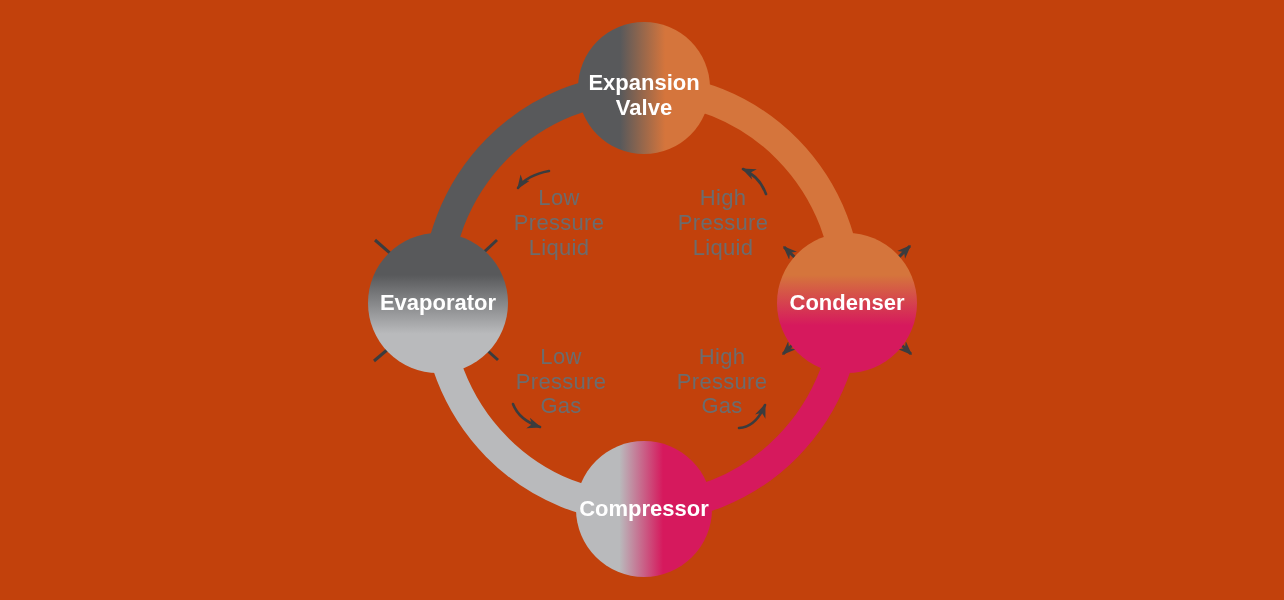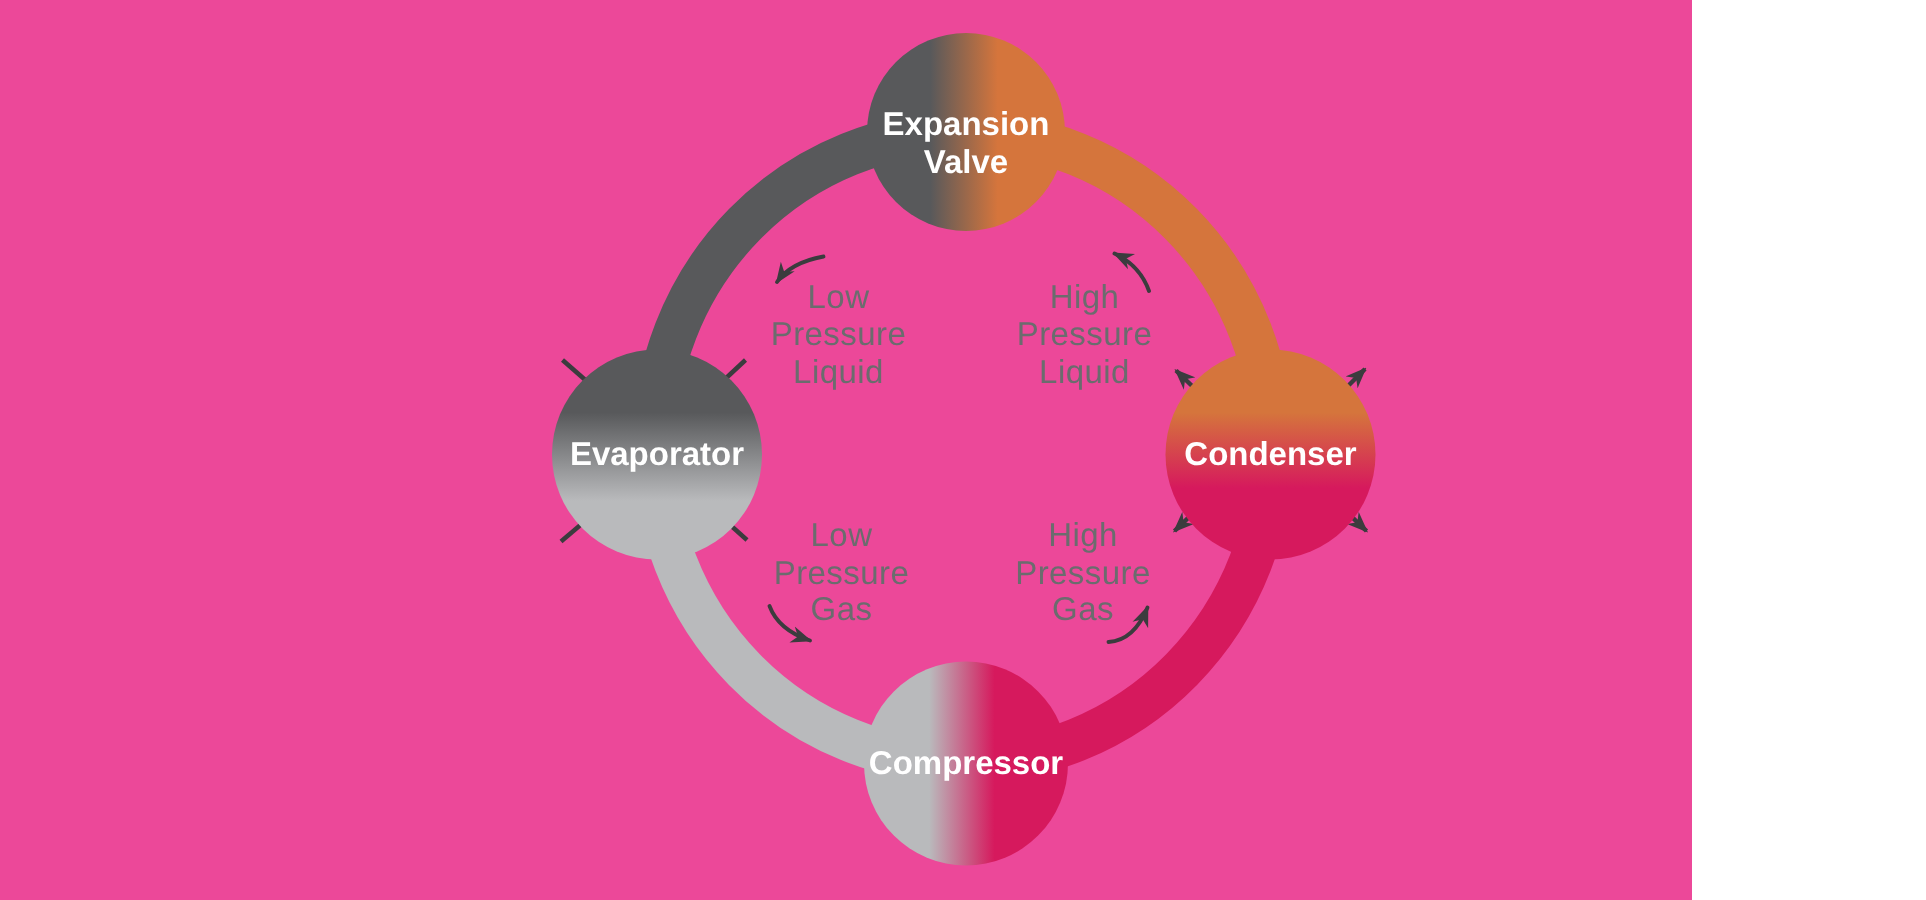--- a/index.html
+++ b/index.html
@@ -3,23 +3,23 @@
 <meta charset="utf-8">
 <style>
   html, body {
     margin: 0;
     padding: 0;
     background: #ffffff;
     font-family: "Liberation Sans", sans-serif;
   }
   .stage {
     position: relative;
-    width: 1128px;
+    width: 1284px;
     height: 600px;
-    background: #ec4899;
+    background: #c2410c;
     overflow: hidden;
   }
   svg { display: block; }
   .node-label {
     font-family: "Liberation Sans", sans-serif;
     font-size: 22px;
     font-weight: 700;
     text-anchor: middle;
   }
   .flow-label {

